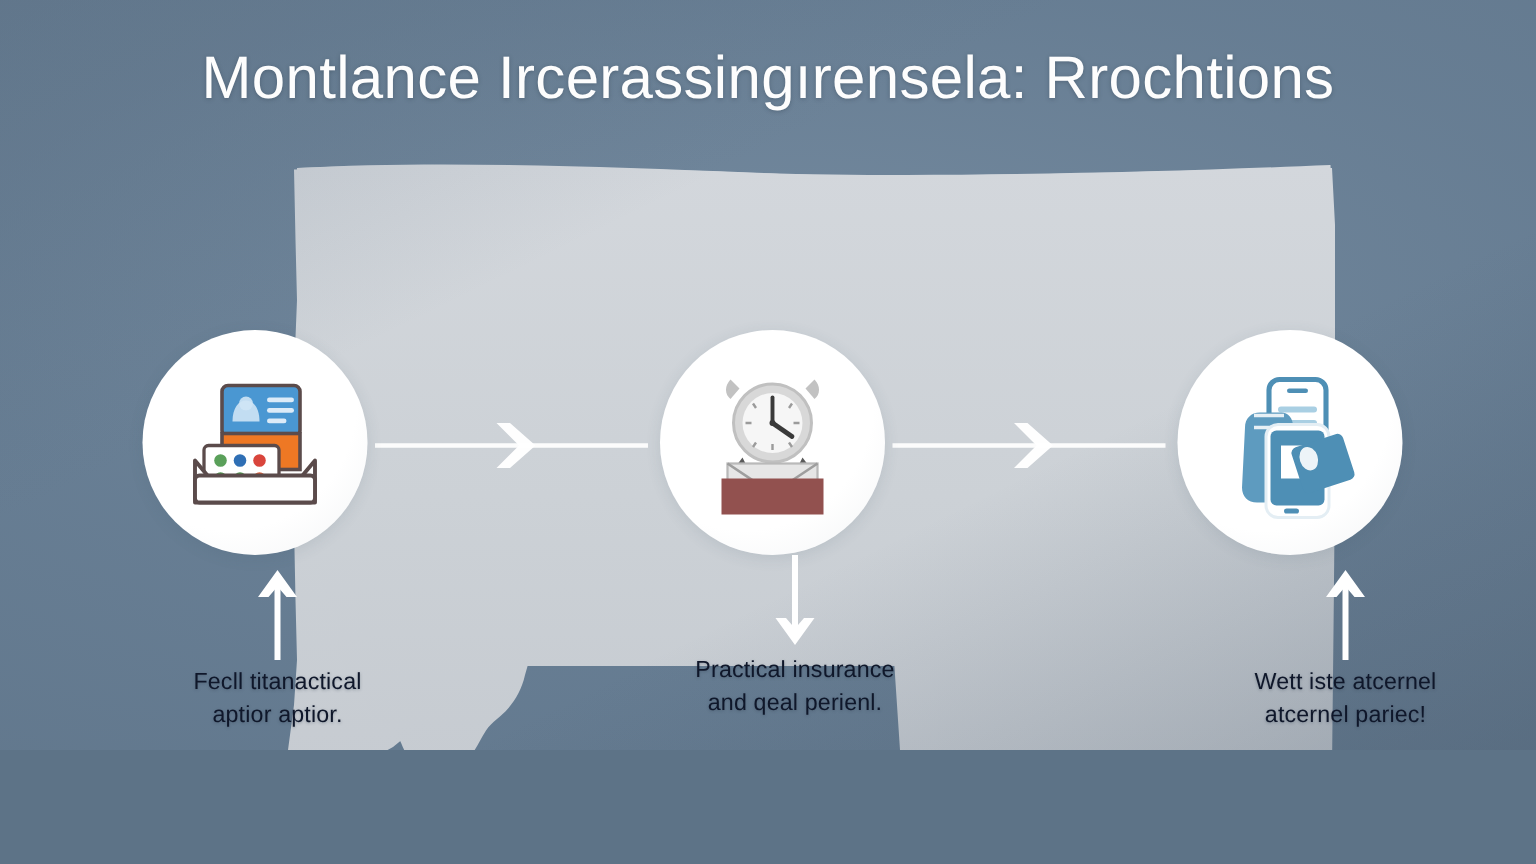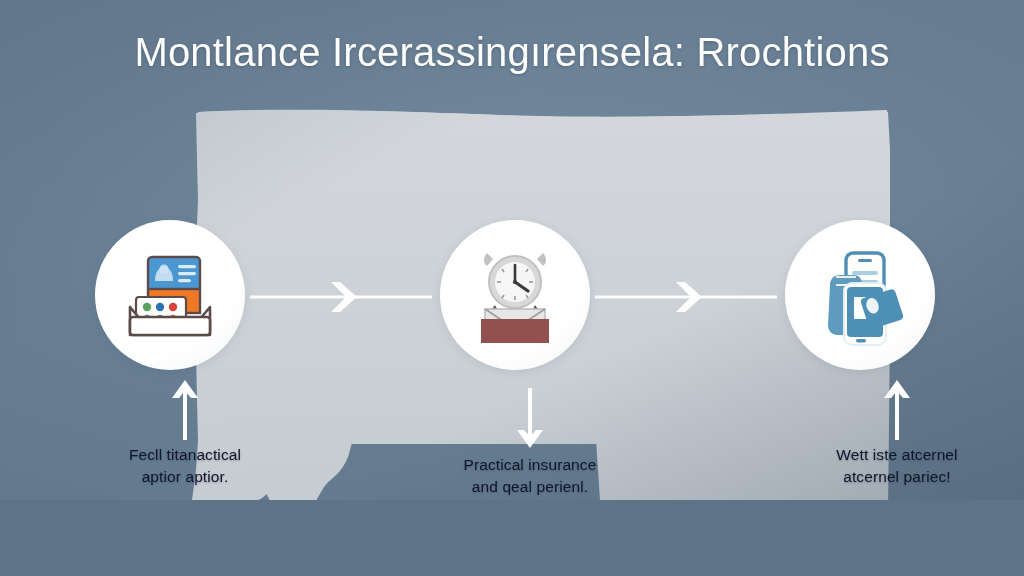--- a/index.html
+++ b/index.html
@@ -97,21 +97,21 @@
     pointer-events: none;
   }
 
   
   .callout {
     position: absolute;
     width: 260px;
     text-align: center;
   }
   .callout-1 { left: 55px;  top: 378px; }
-  .callout-2 { left: 400px; top: 388px; }
+  .callout-2 { left: 400px; top: 370px; }
   .callout-3 { left: 767px; top: 378px; }
 
   .callout-arrow {
     height: 62px;
     display: flex;
     justify-content: center;
     align-items: flex-start;
   }
   .caption {
     margin-top: 4px;

